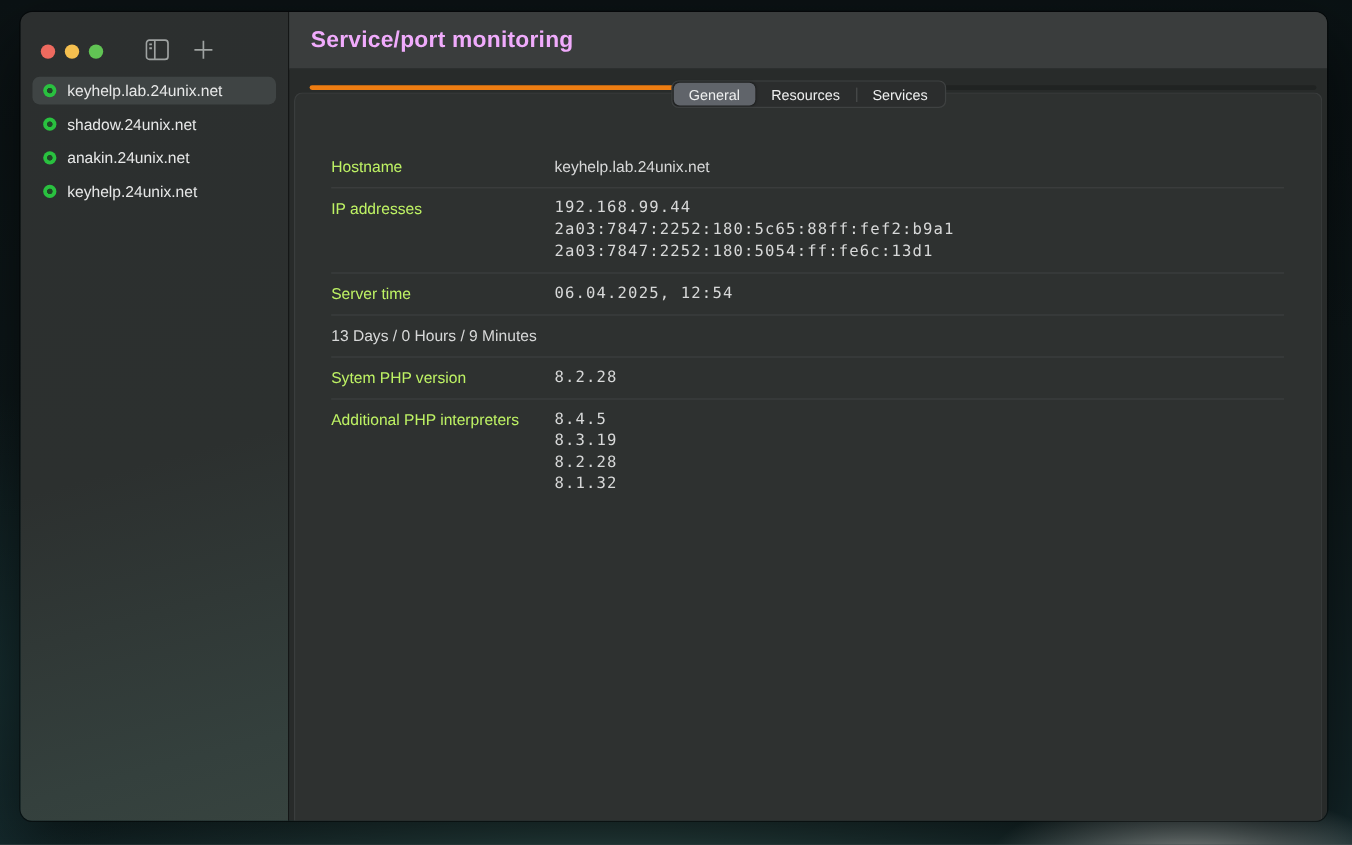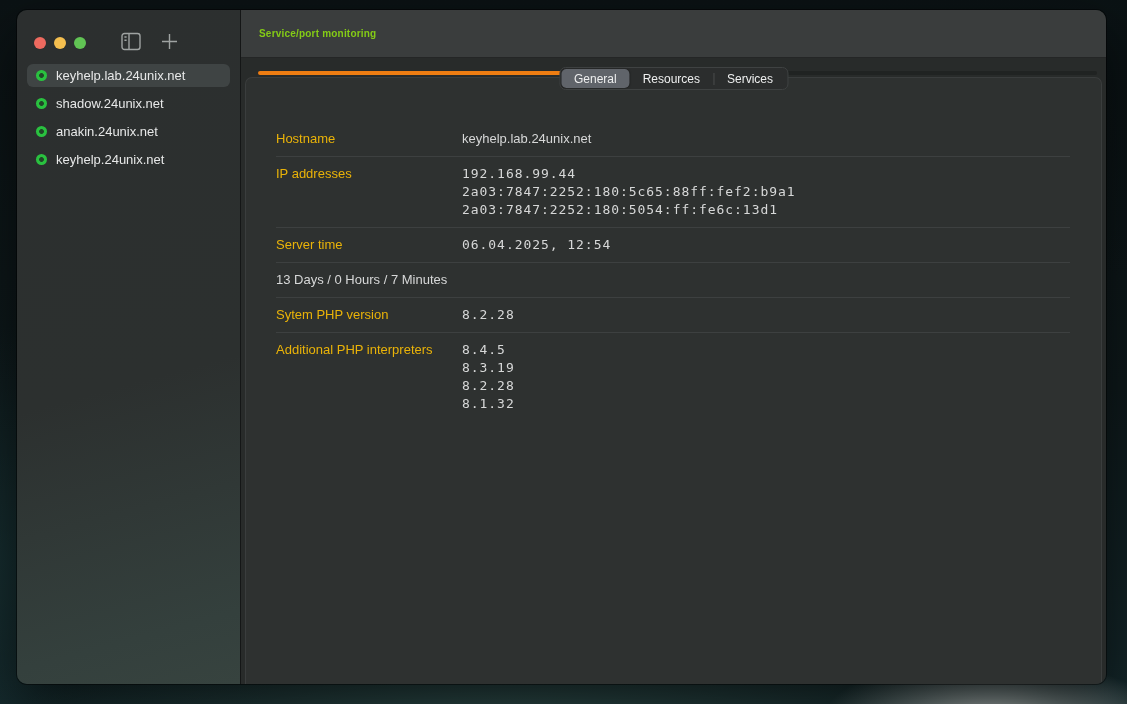--- a/index.html
+++ b/index.html
@@ -48,21 +48,21 @@
     background:radial-gradient(circle at 50% 50%, #214628 0 2.1px, #29c13f 2.6px 100%);
   }
 
   
   .main { flex:1; position:relative; background:#282b2a; }
   .titlebar {
     position:absolute; top:0; left:0; right:0; height:48px;
     background:#3a3d3d; border-bottom:1px solid #242626;
     display:flex; align-items:center; padding-left:18px;
   }
-  .titlebar h1 { font-size:10px; font-weight:bold; color:#84cc16; letter-spacing:0.2px; }
+  .titlebar h1 { font-size:19px; font-weight:bold; color:#f0abfc; letter-spacing:0.2px; }
 
   .progress-track {
     position:absolute; top:61px; left:17px; right:9px; height:4px;
     background:#202322; border-radius:2px;
   }
   .progress-fill { height:100%; border-radius:2px; }
 
   .content-panel {
     position:absolute; top:67px; left:4px; right:4px; bottom:0;
     background:#2e3130; border:1px solid #3a3d3d; border-bottom:none;
@@ -78,21 +78,21 @@
     height:19px; display:flex; align-items:center; padding:0 13px;
     font-size:12px; color:#eeefef; border-radius:5px; cursor:default; position:relative;
   }
   .segment.selected { background:#60646a; box-shadow:0 0 2px rgba(0,0,0,0.4);text-align:center; }
   .seg-divider { width:1px; height:12px; background:#4a4d4d; }
 
   
   .details-table { margin:44px 31px 0 30px; }
   .detail-row { display:flex; padding:8px 0; border-bottom:1px solid #3d4040; }
   .detail-row:last-child { border-bottom:none; }
-  .detail-label { flex:none; width:186px; font-size:13px; color:#eab308; line-height:18px; }
+  .detail-label { flex:none; width:186px; font-size:13px; color:#bef264; line-height:18px; }
   .detail-values { font-size:13px; color:#d7d8d8; line-height:18px; white-space:pre-line; }
   .detail-values.mono {
     font-family:"DejaVu Sans Mono", monospace; font-size:13px; letter-spacing:0.95px; line-height:18px;
   }
 </style>
 </head>
 <body>
 
 <div class="desktop">
   <div class="window">
@@ -165,21 +165,21 @@
               <div class="detail-label">IP addresses</div>
               <div class="detail-values mono">192.168.99.44
 2a03:7847:2252:180:5c65:88ff:fef2:b9a1
 2a03:7847:2252:180:5054:ff:fe6c:13d1</div>
             </div>
             <div class="detail-row">
               <div class="detail-label">Server time</div>
               <div class="detail-values mono">06.04.2025, 12:54</div>
             </div>
             <div class="detail-row">
-              <div class="detail-values">13 Days / 0 Hours / 7 Minutes</div>
+              <div class="detail-values">13 Days / 0 Hours / 9 Minutes</div>
             </div>
             <div class="detail-row">
               <div class="detail-label">Sytem PHP version</div>
               <div class="detail-values mono">8.2.28</div>
             </div>
             <div class="detail-row">
               <div class="detail-label">Additional PHP interpreters</div>
               <div class="detail-values mono">8.4.5
 8.3.19
 8.2.28

